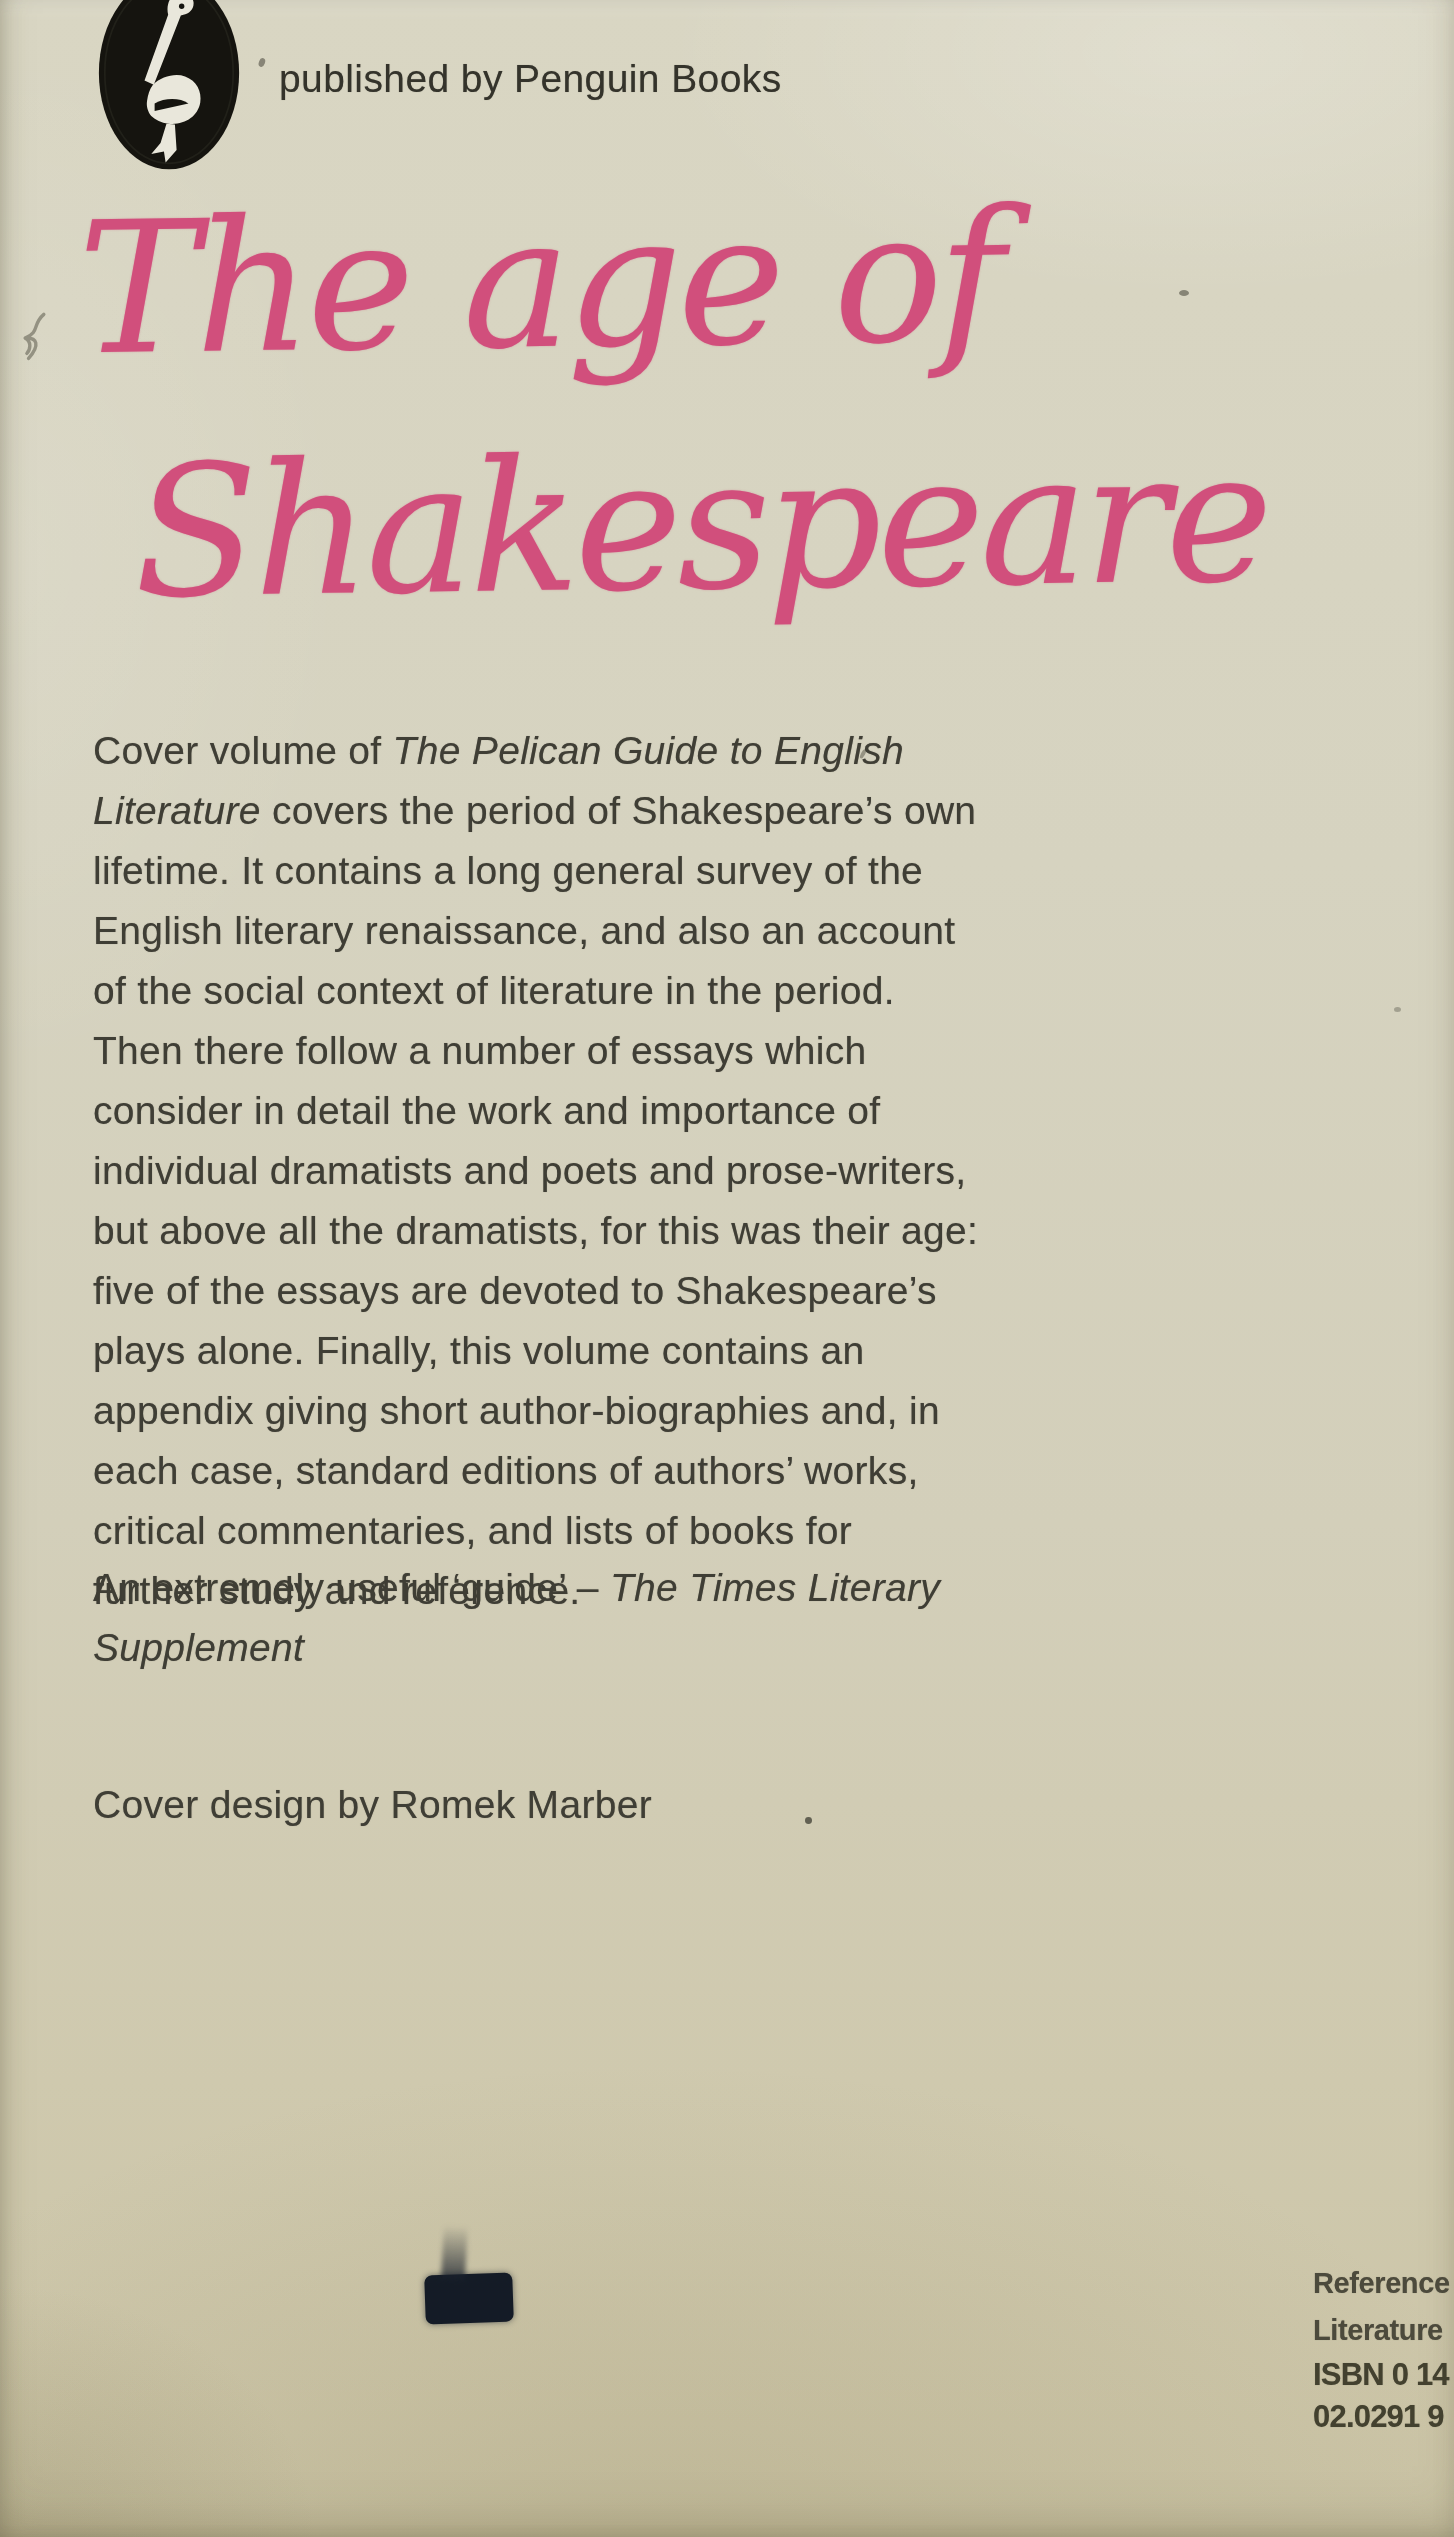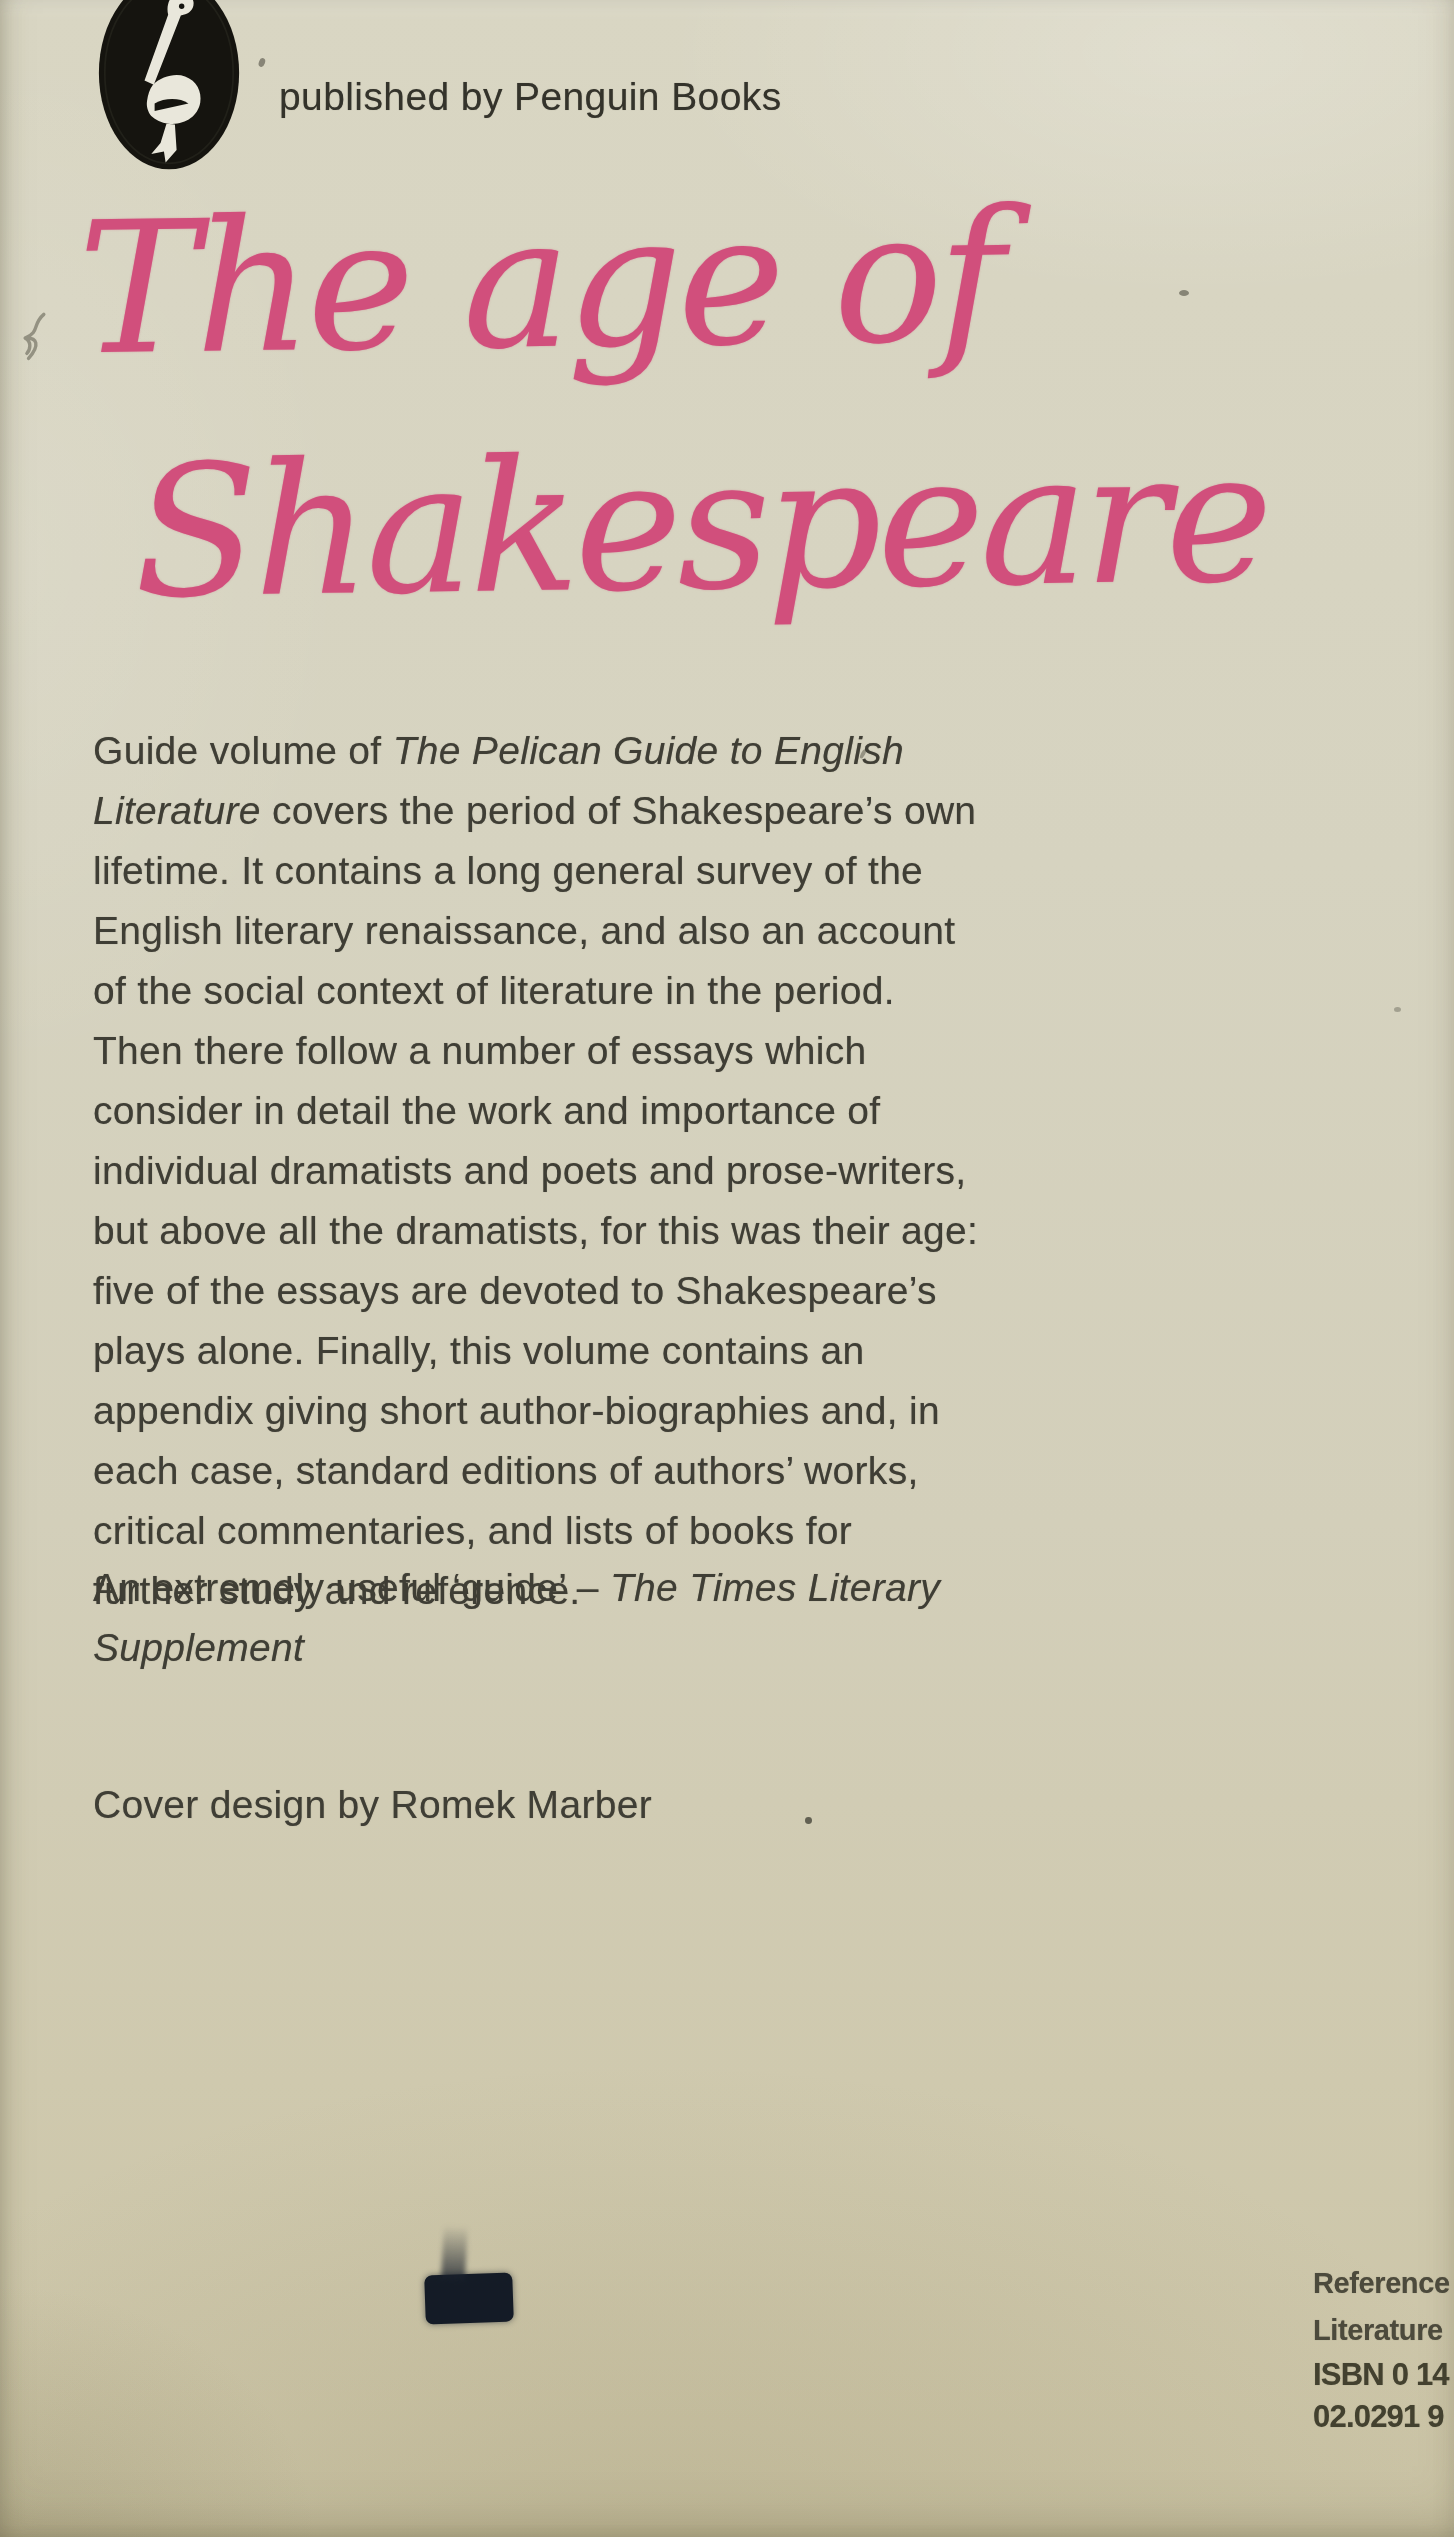--- a/index.html
+++ b/index.html
@@ -16,21 +16,21 @@
       inset 12px 0 22px -12px rgba(90,85,60,0.38),
       inset -10px 0 25px -13.5px rgba(90,85,60,0.28),
       inset 0 -29px 59px -27px rgba(88,78,46,0.38),
       inset 0 15px 25px -15px rgba(255,255,255,0.35);
   }
   
   .logo{position:absolute;left:97px;top:-25px;width:144px;height:196px;}
   .logo svg{display:block;width:100%;height:100%;}
   
   .publisher{
-    position:absolute;left:279px;top:75px;
+    position:absolute;left:279px;top:57px;
     font-size:39px;color:#34332b;letter-spacing:0.4px;
     text-shadow:0 0 0.8px rgba(52,51,43,0.45);
   }
   
   .title{
     position:absolute;left:80px;top:159px;
     font-family:"DejaVu Serif",serif;font-style:italic;
     font-size:182px;line-height:244px;color:#d14f7c;
     transform:rotate(-0.8deg);letter-spacing:-5px;
     text-shadow:0 0 1.7px rgba(209,79,124,0.5);
@@ -100,21 +100,21 @@
     </svg>
   </div>
 
   <div class="publisher">published by Penguin Books</div>
 
   <div class="title">
     <div class="t1">The age of</div>
     <div class="t2">Shakespeare</div>
   </div>
 
-  <div class="blurb"><span>Guide volume of </span><span style="font-style: italic;">The Pelican Guide to English
+  <div class="blurb"><span>Cover volume of </span><span style="font-style: italic;">The Pelican Guide to English
 Literature</span><span> covers the period of Shakespeare’s own
 lifetime. It contains a long general survey of the
 English literary renaissance, and also an account
 of the social context of literature in the period.
 Then there follow a number of essays which
 consider in detail the work and importance of
 individual dramatists and poets and prose-writers,
 but above all the dramatists, for this was their age:
 five of the essays are devoted to Shakespeare’s
 plays alone. Finally, this volume contains an

